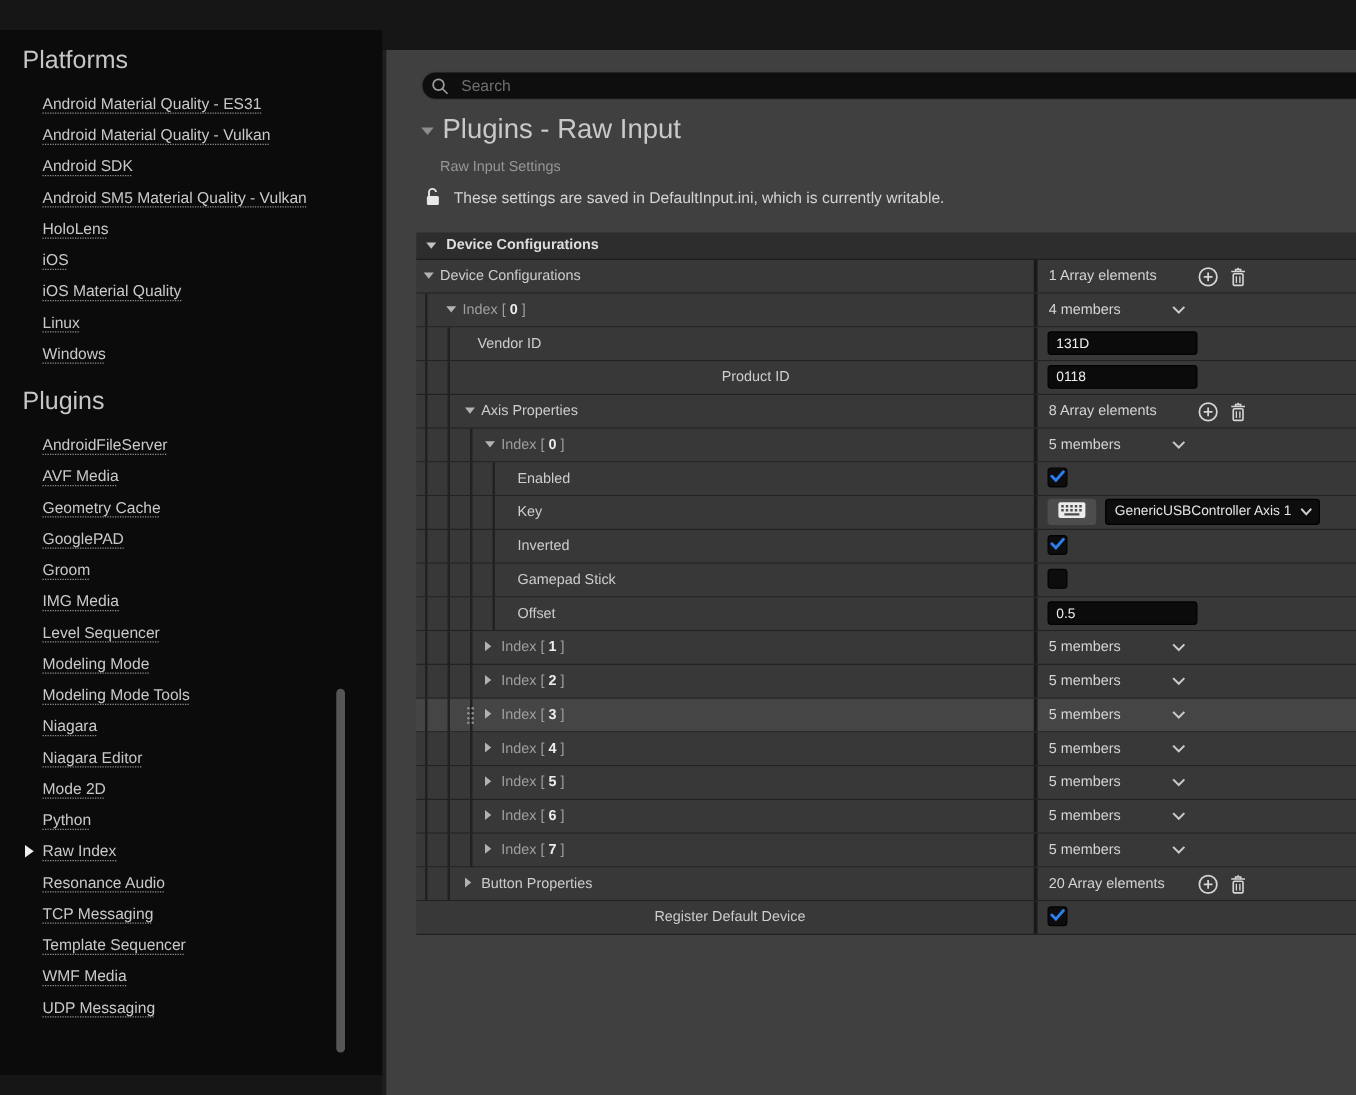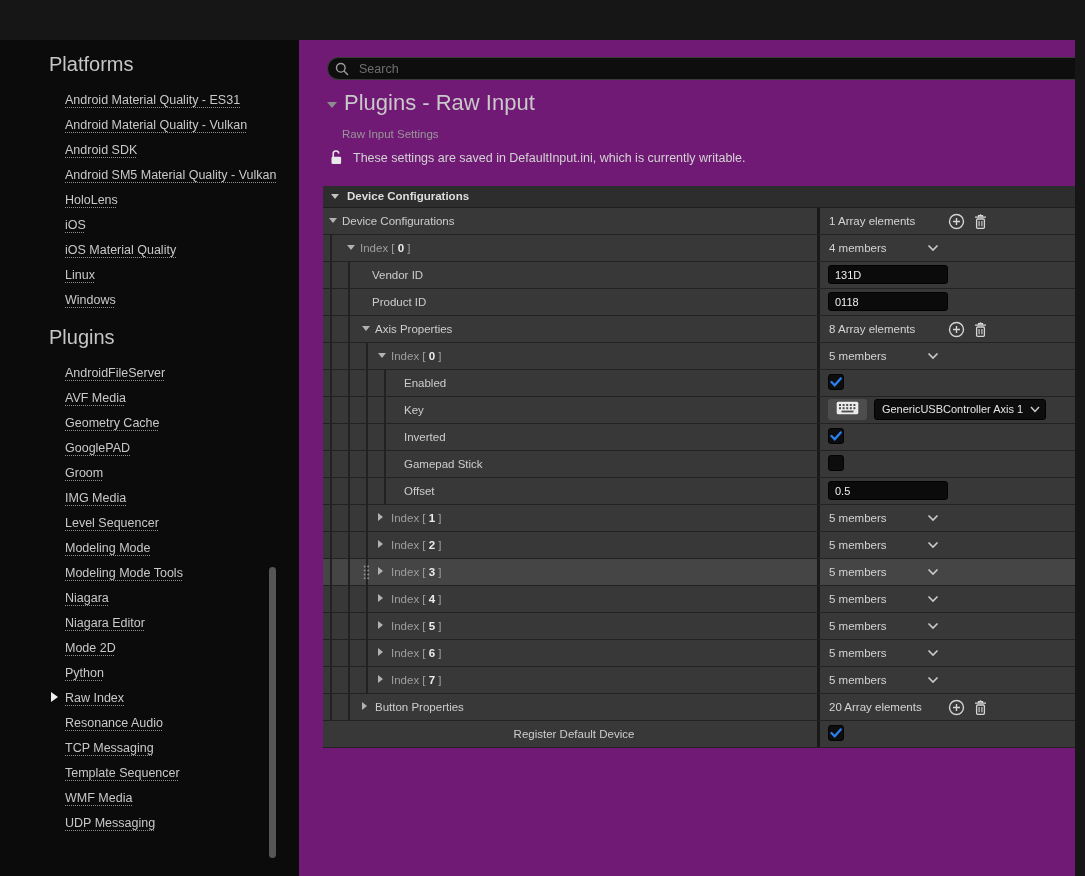--- a/index.html
+++ b/index.html
@@ -9,32 +9,32 @@
   
   .topbar{position:absolute;left:0;top:0;width:1085px;height:40px;background:#050505;}
   .ue-logo{position:absolute;left:7px;top:7px;width:26px;height:26px;}
   .tab{position:absolute;left:38px;top:6px;width:190px;height:34px;background:#1d1d1d;
        border-radius:6px 6px 0 0;display:flex;align-items:center;}
   .tab-icon{margin-left:11px;display:flex;}
   .tab-label{margin-left:10px;font-size:12.5px;color:#e2e2e2;}
   .tab-close{position:absolute;right:10px;top:9px;color:#b3b3b3;font-size:11px;cursor:default;}
   .panel-topline{position:absolute;left:18px;top:50px;width:254px;height:1px;background:#2d2d2d;}
   
-  .sidebar{position:absolute;left:0;top:40px;width:306px;height:836px;background:#0b0b0b;padding-top:12px;box-sizing:border-box;padding-left:31px;}
+  .sidebar{position:absolute;left:0;top:24px;width:306px;height:836px;background:#0b0b0b;padding-top:12px;box-sizing:border-box;}
   .side-head{font-size:20px;font-weight:400;color:#c6c6c6;margin:0 0 10px 18px;line-height:24px;}
   .side-head.second{margin-top:14px;}
   .side-list{list-style:none;margin:0;padding:0;}
   .side-item{position:relative;height:25px;line-height:25px;padding-left:34px;white-space:nowrap;}
   .side-link{font-size:12.5px;color:#c9c9c9;text-decoration:underline dotted 1px #8f8f8f;text-underline-offset:3px;cursor:pointer;}
   .sel-arrow{position:absolute;left:20px;top:7.5px;width:0;height:0;
              border-top:5px solid transparent;border-bottom:5px solid transparent;border-left:7px solid #efefef;}
   .side-scrollbar{position:absolute;left:269px;top:527px;width:7px;height:291px;background:#565656;border-radius:3.5px;}
   .vdivider{position:absolute;left:306px;top:40px;width:3px;height:836px;background:#1e1e1e;}
   
-  .main{position:absolute;left:299px;top:40px;width:776px;height:836px;background:#701a75;}
+  .main{position:absolute;left:309px;top:40px;width:776px;height:836px;background:#404040;}
   .searchbar{position:absolute;left:28px;top:17px;right:0;height:23px;background:#0e0e0e;
              border:1px solid #3a3a3a;border-right:none;border-radius:12px 0 0 12px;
              display:flex;align-items:center;box-sizing:border-box;}
   .searchbar .mag{margin-left:7px;display:flex;}
   .searchbar input{flex:1;background:transparent;border:none;outline:none;color:#d8d8d8;
                    font-size:12.5px;margin-left:8px;font-family:"Liberation Sans",sans-serif;}
   .searchbar input::placeholder{color:#6f6f6f;}
   .title-row{position:absolute;left:28px;top:50px;display:flex;align-items:center;}
   .title-tri{width:0;height:0;border-left:5px solid transparent;border-right:5px solid transparent;
              border-top:6px solid #8d8d8d;margin-right:7px;margin-top:3px;cursor:pointer;}
@@ -191,21 +191,21 @@
             <span class="rail" style="left: 7px;"></span>
             <span class="rail" style="left: 25px;"></span>
             <div class="name" style="padding-left: 49px;"><span>Vendor ID</span></div>
             <div class="val">
               <input class="tinput" type="text" value="131D" style="">
             </div>
           </div>
           <div class="row">
             <span class="rail" style="left: 7px;"></span>
             <span class="rail" style="left: 25px;"></span>
-            <div class="name" style="padding-left: 49px;"><span>Product ID</span></div>
+            <div class="name" style="padding-left: 49px; text-align: center;"><span>Product ID</span></div>
             <div class="val">
               <input class="tinput" type="text" value="0118" style="">
             </div>
           </div>
           <div class="row">
             <span class="rail" style="left: 7px;"></span>
             <span class="rail" style="left: 25px;"></span>
             <div class="name" style="padding-left: 52px;"><span class="tri-down" style="left: 39px;"></span><span>Axis Properties</span></div>
             <div class="val">
               <span class="count">8 Array elements</span>

